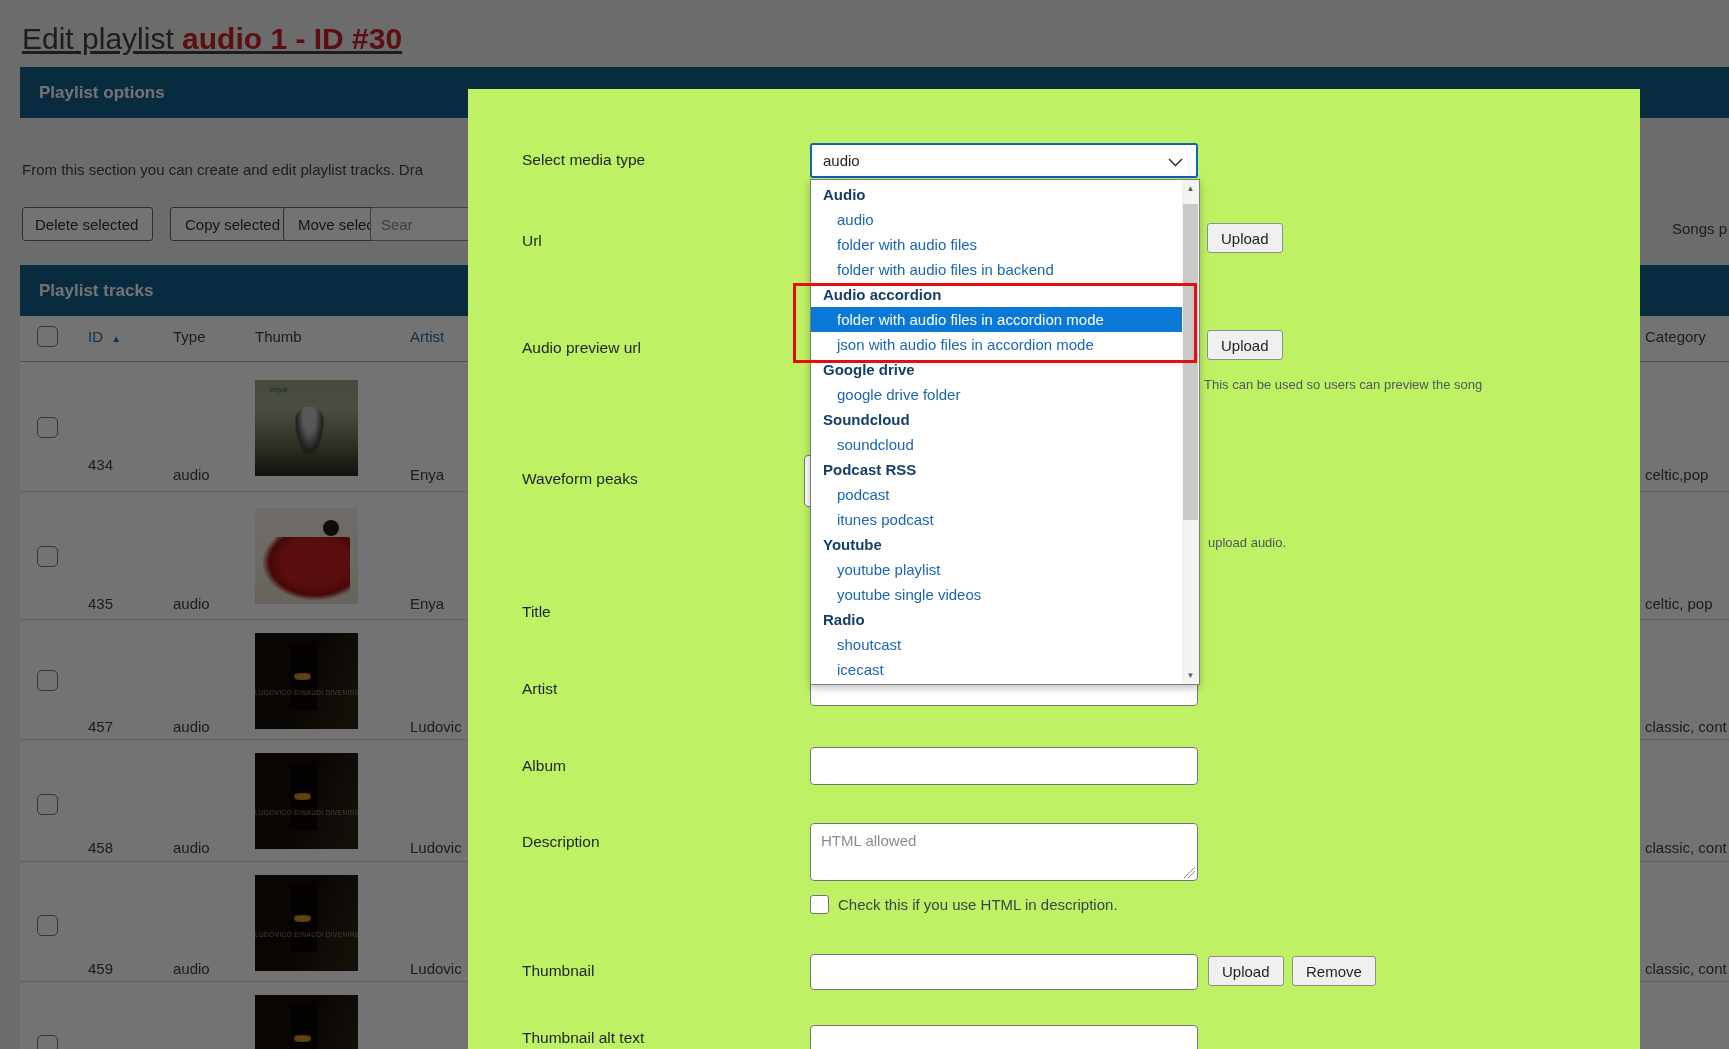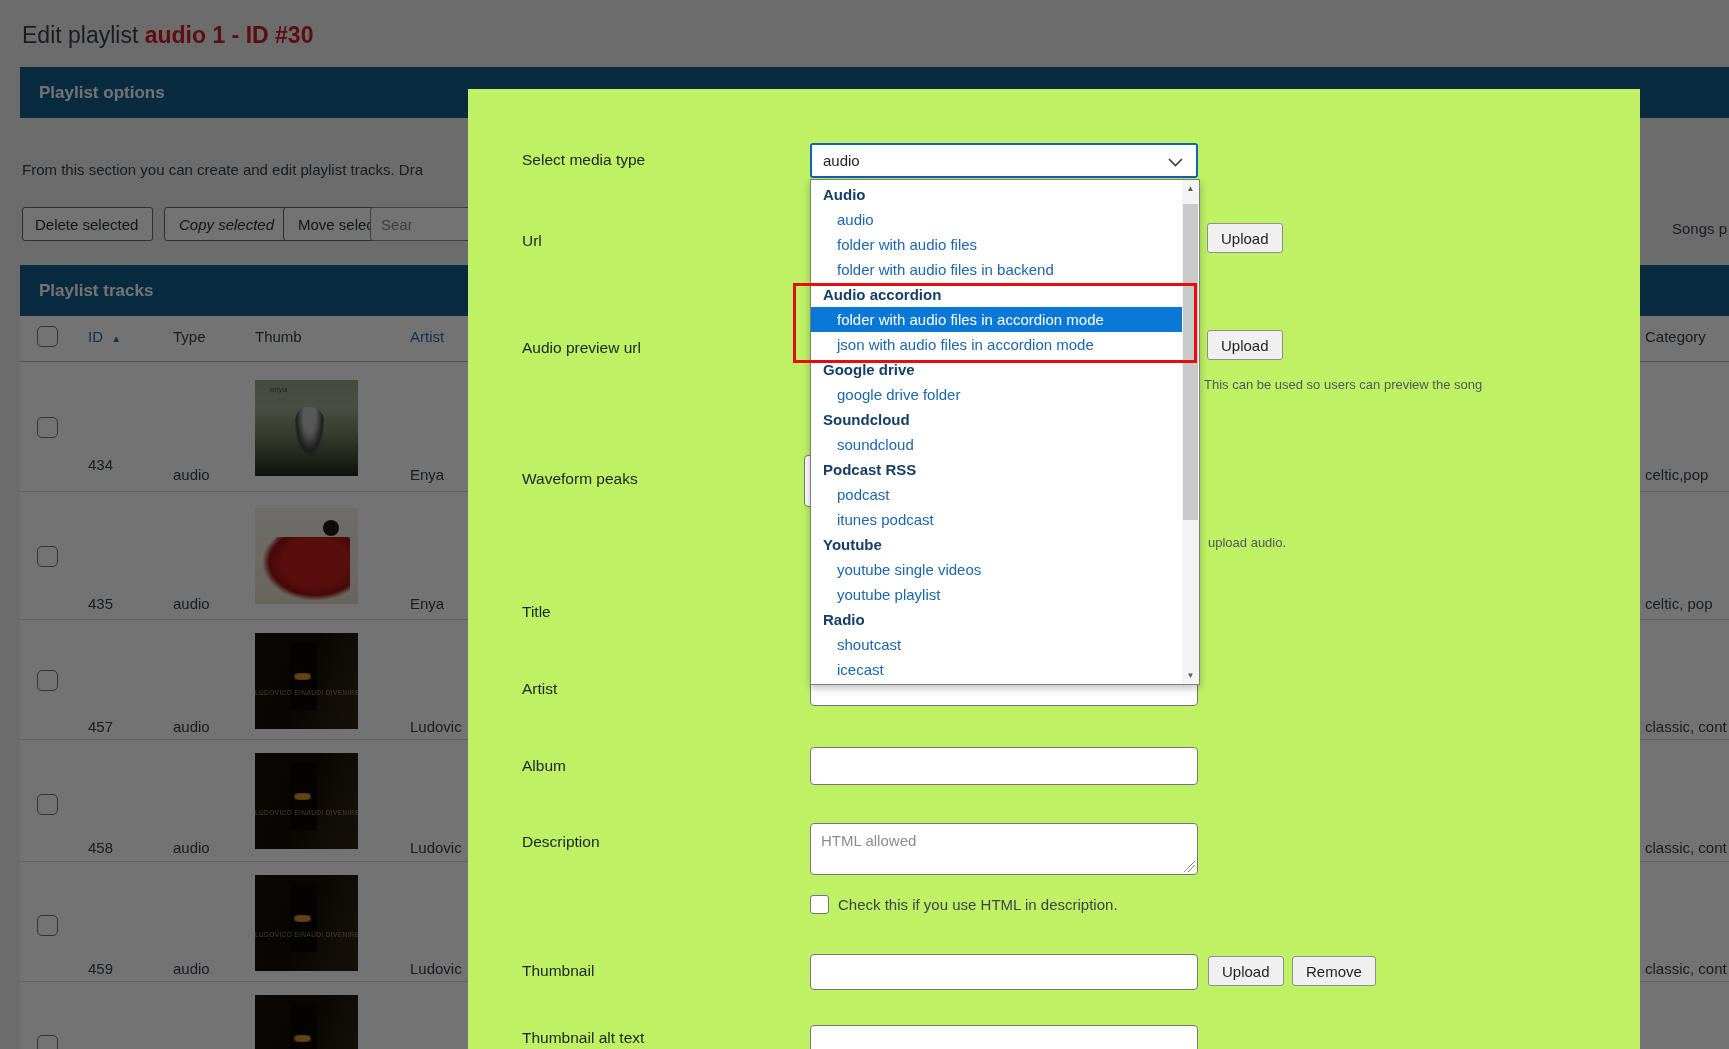--- a/index.html
+++ b/index.html
@@ -2,21 +2,21 @@
 <html><head>
 <meta charset="utf-8">
 <style>
   * { margin:0; padding:0; box-sizing:border-box; }
   html,body { width:1729px; height:1049px; overflow:hidden; background:#f0f0f1;
               font-family:"Liberation Sans","DejaVu Sans",sans-serif; }
   .abs { position:absolute; }
 
   
   #page { position:absolute; inset:0; z-index:0; }
-  .page-title { position:absolute; left:22px; top:22px; font-size:23px; color:#3c434a; white-space:nowrap; }
+  .page-title { position:absolute; left:22px; top:22px; font-size:30px; color:#3c434a; white-space:nowrap;text-decoration:underline; }
   .page-title b { color:#cf2127; font-weight:bold; }
   .bar { position:absolute; left:20px; right:0; height:51px; background:#14618f; color:#ffffff;
          font-size:17px; font-weight:bold; display:flex; align-items:center; padding-left:19px; }
   #bar-options { top:67px; }
   #bar-tracks  { top:265px; }
   .intro { position:absolute; left:22px; top:161px; font-size:15px; color:#3c434a; white-space:nowrap; }
   .btn-page { position:absolute; top:207px; height:34px; background:#ffffff; border:1px solid #646970;
               border-radius:3px; font-size:15px; color:#2c3338; display:flex; align-items:center;
               justify-content:center; padding:0 14px; white-space:nowrap; }
   .search-box { position:absolute; top:207px; left:370px; width:190px; height:34px; background:#fff;
@@ -86,21 +86,21 @@
   #sb-up { top:0; }
   #sb-down { bottom:0; }
   #sb-thumb { position:absolute; left:1px; top:24px; width:15px; height:316px; background:#c9c9c9; }
 
   
   #red-rect { position:absolute; left:325px; top:194px; width:404px; height:80px;
               border:3px solid #e50d0d; z-index:6; }
 
   .waveform-area { position:absolute; left:336px; top:366px; width:394px; height:52px; background:#fff;
                    border:1px solid #767676; border-radius:4px; z-index:1; }
-  #desc-area { position:absolute; left:342px; top:734px; width:388px; height:52px; background:#fff;
+  #desc-area { position:absolute; left:342px; top:734px; width:388px; height:58px; background:#fff;
                border:1px solid #767676; border-radius:4px; padding:8px 10px; }
   .resize-handle { position:absolute; right:2px; bottom:2px; width:11px; height:11px;
       background:
         linear-gradient(135deg, transparent 0 46%, #8a8a8a 46% 52%, transparent 52% 66%, #8a8a8a 66% 72%, transparent 72%); }
   .mcbx { position:absolute; left:342px; top:806px; width:19px; height:19px; border:1px solid #767676;
           border-radius:3px; background:#fff; }
   .mcbx-label { position:absolute; left:370px; top:807px; font-size:15px; color:#3c434a; white-space:nowrap; }
 </style>
 </head>
 <body>
@@ -109,21 +109,21 @@
 
   <div class="page-title"><span>Edit playlist </span><b>audio 1 - ID #30</b></div>
 
   <div class="bar" id="bar-options">
     <span>Playlist options</span>
   </div>
 
   <div class="intro">From this section you can create and edit playlist tracks. Dra</div>
 
   <div class="btn-page" style="left:22px;padding-left:12px;">Delete selected</div>
-  <div class="btn-page" style="left:164px;font-style:italic;">Copy selected</div>
+  <div class="btn-page" style="left:170px;">Copy selected</div>
   <div class="btn-page" style="left:283px;">Move selected</div>
   <div class="search-box">
     <span class="placeholder">Sear</span>
   </div>
   <div class="songs-per-page">Songs p</div>
 
   <div class="bar" id="bar-tracks">
     <span>Playlist tracks</span>
   </div>
 
@@ -259,22 +259,22 @@
       <div class="opt selected">folder with audio files in accordion mode</div>
       <div class="opt">json with audio files in accordion mode</div>
       <div class="opt-group">Google drive</div>
       <div class="opt">google drive folder</div>
       <div class="opt-group">Soundcloud</div>
       <div class="opt">soundcloud</div>
       <div class="opt-group">Podcast RSS</div>
       <div class="opt">podcast</div>
       <div class="opt">itunes podcast</div>
       <div class="opt-group">Youtube</div>
+      <div class="opt">youtube playlist</div>
       <div class="opt">youtube single videos</div>
-      <div class="opt">youtube playlist</div>
       <div class="opt-group">Radio</div>
       <div class="opt">shoutcast</div>
       <div class="opt">icecast</div>
     </div>
     <div id="dd-scroll">
       <div class="sb-btn" id="sb-up">▲</div>
       <div id="sb-thumb"></div>
       <div class="sb-btn" id="sb-down">▼</div>
     </div>
   </div>

